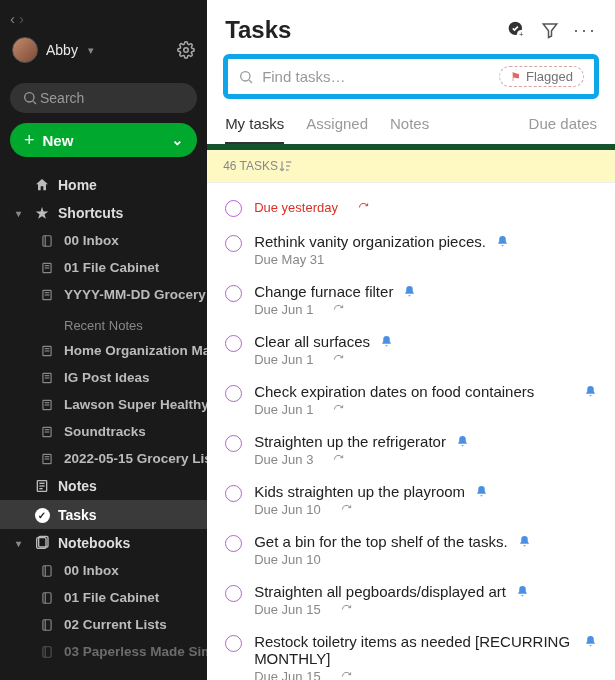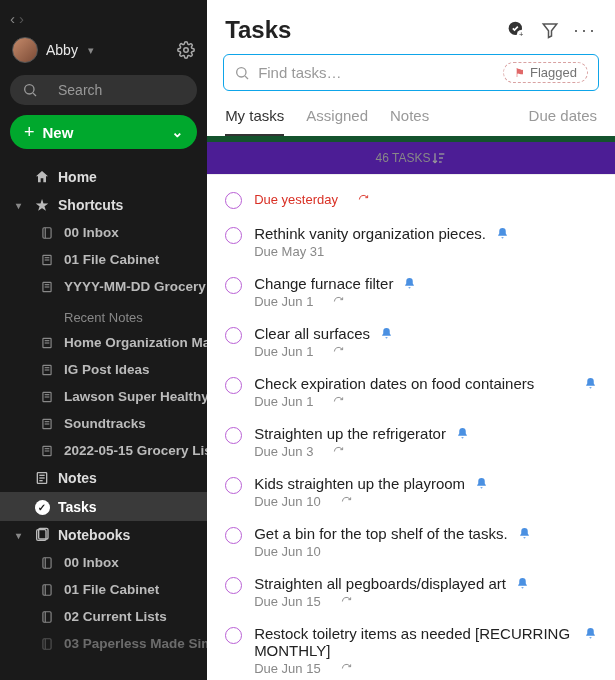--- a/index.html
+++ b/index.html
@@ -34,23 +34,23 @@
   .profile-left { display:flex; align-items:center; gap:8px; }
   .avatar {
     width:26px; height:26px; border-radius:50%;
     background: linear-gradient(135deg,#c58a6a 0%, #7a4a36 100%);
     border:1px solid #555;
   }
   .profile-name { color:#e8e8e8; font-weight:500; font-size:14px; }
   .profile-chevron { color:#888; font-size:11px; margin-left:2px; }
   .gear { color:#aaa; }
   .search-pill {
-    margin: 4px 10px 10px 10px;
+    margin: 12px 10px 10px 10px;
     background:#333; border-radius:18px;
-    display:flex; align-items:center; gap:20px;
+    display:flex; align-items:center; gap:2px;
     padding:7px 12px; color:#999;
   }
   .search-pill .mag { color:#999; }
   .new-btn {
     margin: 0 10px 14px 10px;
     background:#00a82d; border-radius:18px;
     display:flex; align-items:center; justify-content:space-between;
     padding:8px 14px; color:#fff; font-weight:600; font-size:15px;
   }
   .new-btn .left { display:flex; align-items:center; gap:8px; }
@@ -98,43 +98,43 @@
   .main-header {
     display:flex; align-items:center; justify-content:space-between;
     padding:16px 18px 10px 18px;
   }
   .main-title { font-size:24px; font-weight:600; color:#222; }
   .header-actions { display:flex; align-items:center; gap:14px; color:#444; }
   .hact { cursor:pointer; }
 
   .search-row { padding:0 16px 10px 16px; }
   .find-box {
-    border:1px solid #0ea5e9; border-radius:6px;
+    border:5px solid #0ea5e9; border-radius:6px;
     display:flex; align-items:center; padding:7px 10px; gap:8px;
     color:#888;
   }
   .find-box .txt { flex:1; color:#999; font-size:15px; }
   .flag-pill {
     border:1px dashed #d9a2a2; border-radius:14px;
     padding:2px 10px; display:flex; align-items:center; gap:5px;
     color:#737373; font-size:13px;
   }
   .flag-pill .flagico { color:#e06868; font-size:12px; }
 
   .tabs-row {
     display:flex; gap:22px; padding:6px 18px 0 18px;
     border-bottom:6px solid #14532d; font-size:15px; color:#999;
   }
   .tab { padding-bottom:10px; cursor:pointer; }
   .tab.active { color:#333; border-bottom:2px solid #333; font-weight:500; }
   .tab.right { margin-left:auto; }
 
   .count-row {
-    background:#4c1d95; color:#888; font-size:12px;
-    padding:8px 16px; display:flex; justify-content:center;
+    background:#fef9c3; color:#888; font-size:12px;
+    padding:8px 16px; display:flex; justify-content:flex-start;
     align-items:center; border-bottom:1px solid #eee;
   }
 
   .task-list { flex:1 1 auto; overflow-y:auto; padding:6px 0 40px 0; }
   .task-item {
     display:flex; align-items:flex-start; gap:12px;
     padding:9px 18px 7px 18px;
   }
   .task-circle {
     width:17px; height:17px; border:1.5px solid #b85fd4; border-radius:50%;

